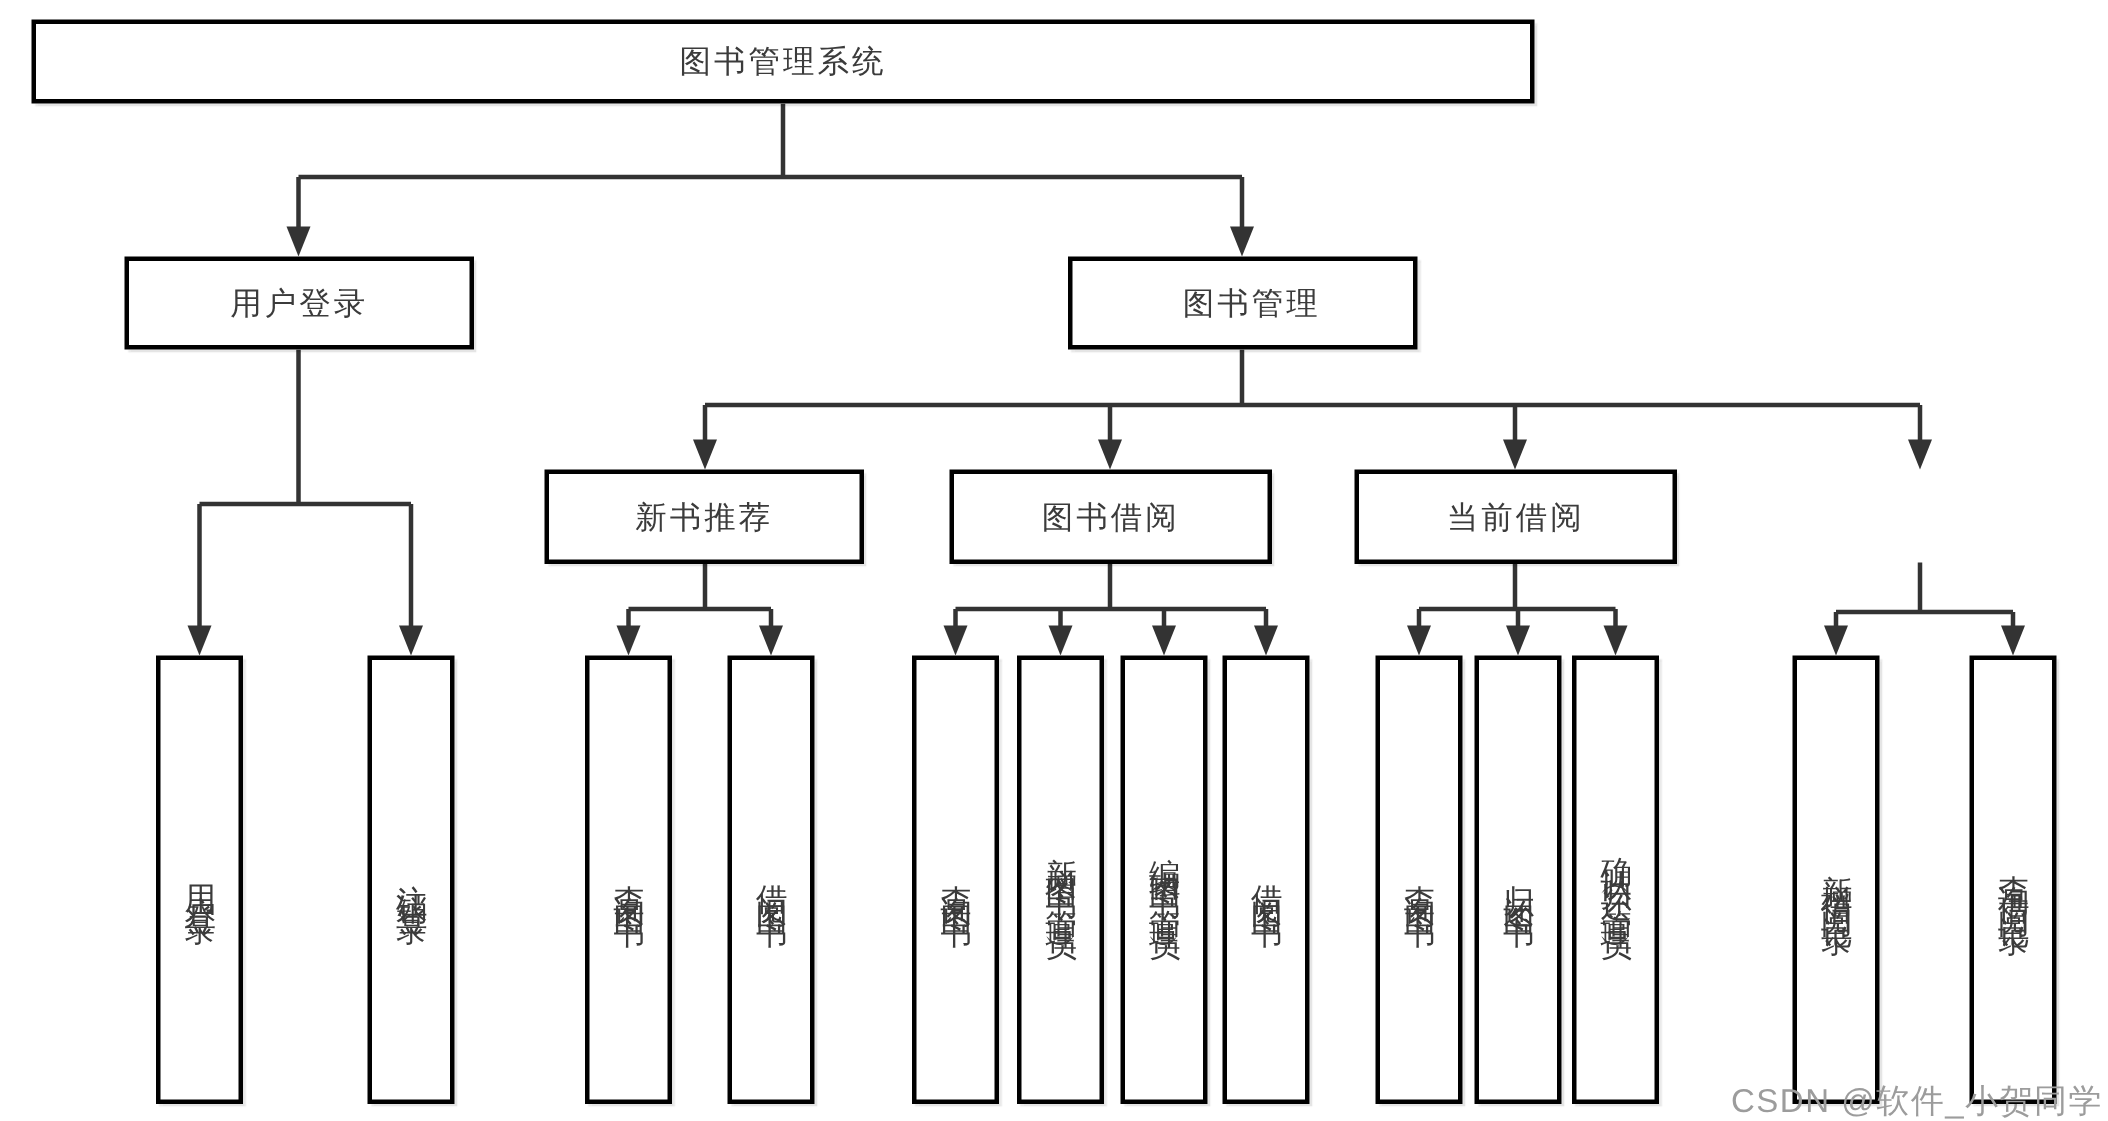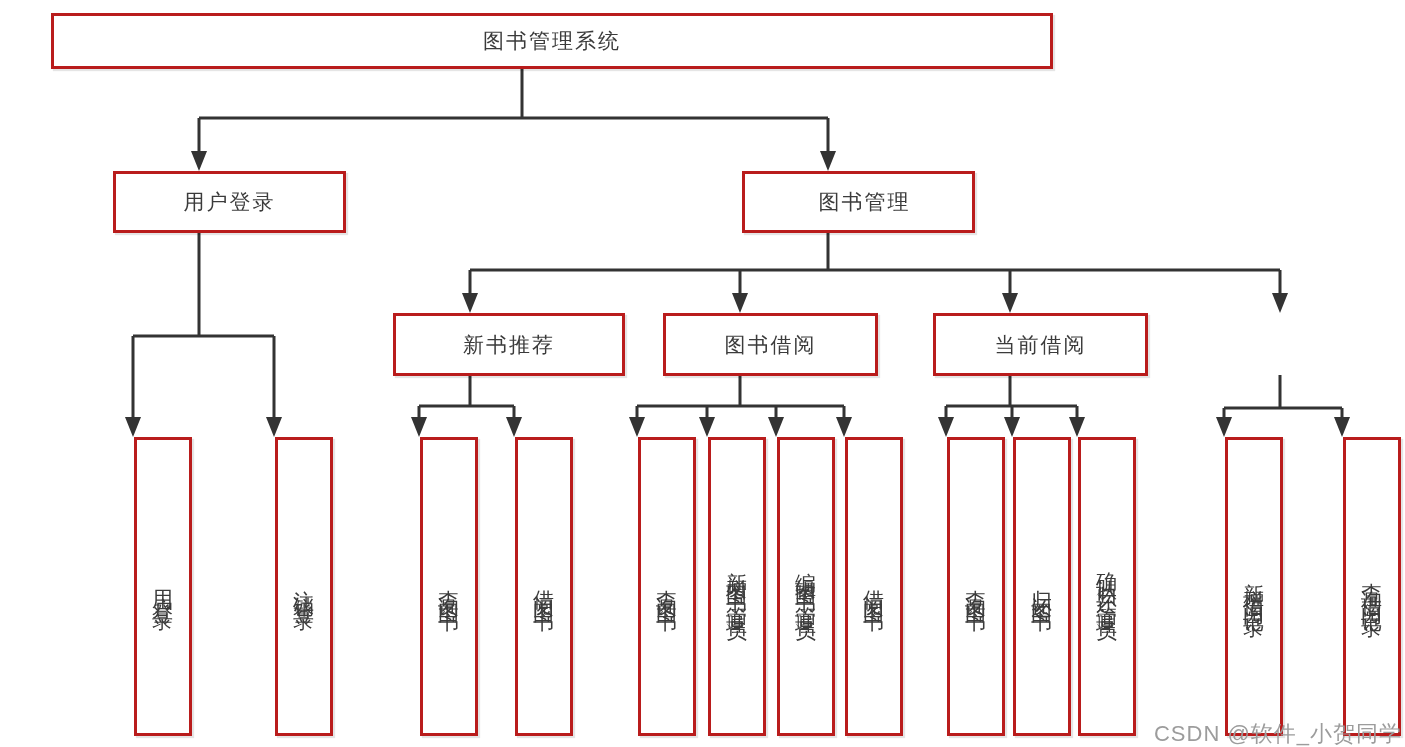--- a/index.html
+++ b/index.html
@@ -17,29 +17,28 @@
   }
   .connectors {
     position: absolute;
     left: 0;
     top: 0;
     z-index: 0;
   }
   .box {
     position: absolute;
     box-sizing: border-box;
-    border: 3px solid #b91c1c;
+    border: 3px solid #000000;
     background: #ffffff;
     display: flex;
     align-items: center;
     justify-content: center;
     color: #3b3b3b;
     z-index: 1;
     box-shadow: 2px 2px 1px rgba(0,0,0,0.10);
-    margin-left: 30px;
   }
   .box.h {
     font-size: 21px;
     letter-spacing: 2px;
     text-align: center;
   }
   .box.v span {
     writing-mode: vertical-rl;
     text-orientation: mixed;
     font-size: 21px;
@@ -101,21 +100,21 @@
       <polygon points="1216,417 1232,417 1224,437"></polygon>
       <polygon points="1334,417 1350,417 1342,437"></polygon>
     </g>
   </svg>
 
   <div class="box h" style="left:21px; top:13px; width:1002px; height:56px;">图书管理系统</div>
 
   <div class="box h" style="left:83px; top:171px; width:233px; height:62px;">用户登录</div>
   <div class="box h" style="left:712px; top:171px; width:233px; height:62px;padding-left:12px;">图书管理</div>
 
-  <div class="box h" style="left:363px; top:313px; width:232px; height:63px;">新书推荐</div>
+  <div class="box h" style="left:363px; top:313px; width:213px; height:63px;">新书推荐</div>
   <div class="box h" style="left:633px; top:313px; width:215px; height:63px;text-align:center;">图书借阅</div>
   <div class="box h" style="left:903px; top:313px; width:215px; height:63px;">当前借阅</div>
 
   <div class="box v" style="left:104px; top:437px; width:58px; height:299px;">
     <span>用户登录</span>
   </div>
   <div class="box v" style="left:245px; top:437px; width:58px; height:299px;">
     <span>注销登录</span>
   </div>
 

